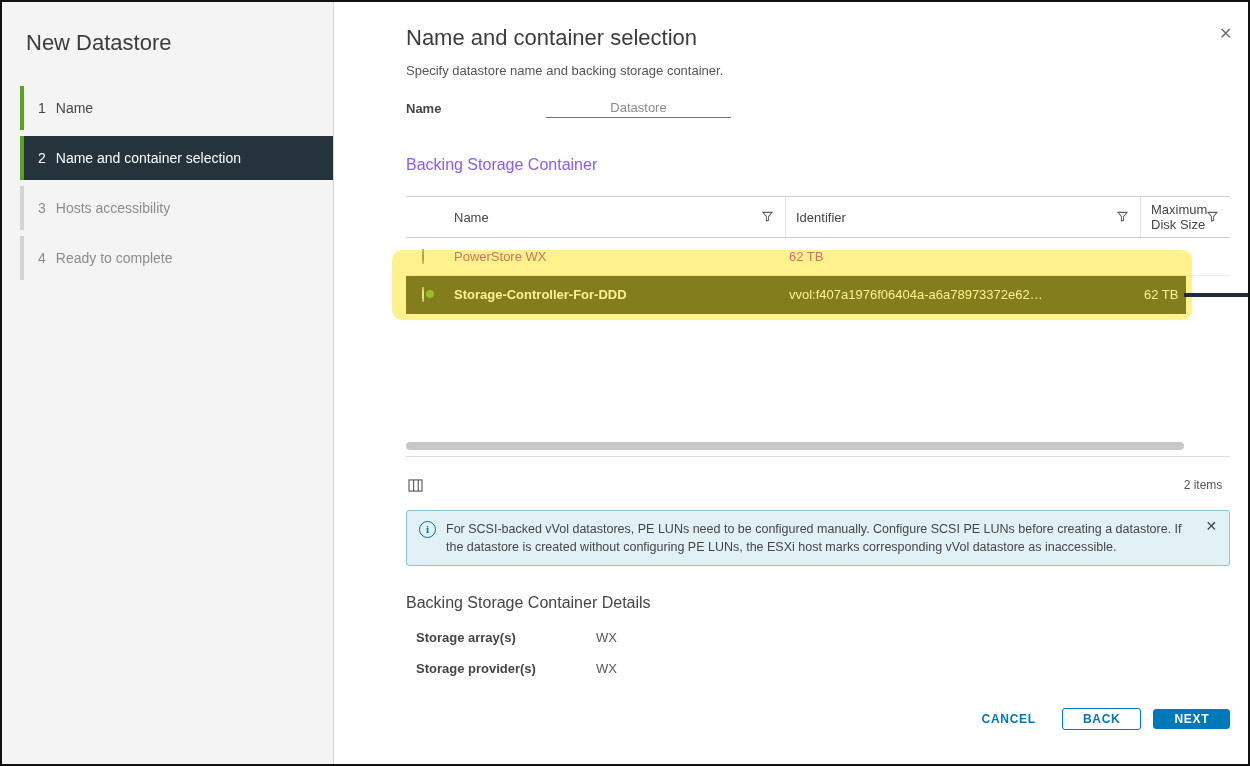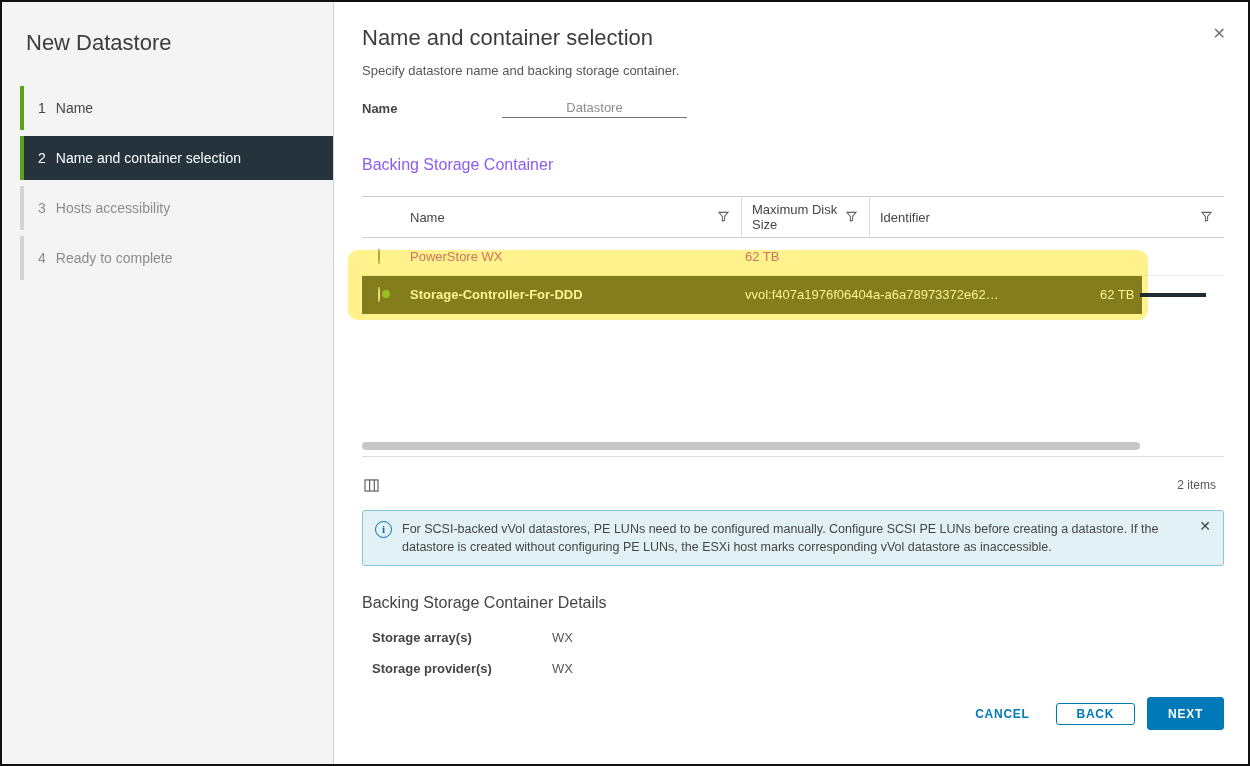--- a/index.html
+++ b/index.html
@@ -8,20 +8,21 @@
     background: #fff;
     color: #454545;
   }
   .frame {
     width: 1250px;
     height: 766px;
     border: 2px solid #111;
     display: flex;
     overflow: hidden;
     background: #fff;
+    gap: 44px;
   }
 
   
   .sidebar {
     width: 332px;
     background: #f4f4f4;
     border-right: 1px solid #d4d4d4;
     padding-top: 28px;
     flex-shrink: 0;
   }
@@ -219,21 +220,21 @@
   .btn { font-family: inherit; font-size: 12px; font-weight: 600; letter-spacing: 0.06em; cursor: pointer; }
   .btn-link { background: none; border: none; color: #0079b8; margin-right: 26px; }
   .btn-outline {
     background: #fff; color: #0079b8;
     border: 1px solid #0079b8; border-radius: 3px;
     height: 22px; padding: 0 20px; margin-right: 12px;
   }
   .btn-primary {
     background: #0079b8; color: #fff;
     border: 1px solid #0079b8; border-radius: 3px;
-    height: 33px; padding: 0 20px;
+    height: 20px; padding: 0 20px;
   }
 
   
   .marker-yellow {
     position: absolute;
     left: 14px; top: 248px;
     width: 800px; height: 70px;
     background: rgba(255, 224, 0, 0.45);
     border-radius: 10px;
     pointer-events: none;
@@ -292,30 +293,30 @@
       <div class="grid-header">
         <div class="hcell c-radio"></div>
         <div class="hcell c-name">
           <span>Name</span>
           <span class="filter-icon">
             <svg width="11" height="11" viewBox="0 0 12 12">
                 <path d="M1 1.5h10L7.2 6v4.2L4.8 11V6Z" fill="none" stroke="#454545" stroke-width="1.1"></path>
               </svg>
           </span>
         </div>
-        <div class="hcell c-size bordered">
-          <span>Maximum Disk Size</span>
+        <div class="hcell c-id bordered">
+          <span>Identifier</span>
           <span class="filter-icon">
             <svg width="11" height="11" viewBox="0 0 12 12">
                 <path d="M1 1.5h10L7.2 6v4.2L4.8 11V6Z" fill="none" stroke="#454545" stroke-width="1.1"></path>
               </svg>
           </span>
         </div>
-        <div class="hcell c-id bordered">
-          <span>Identifier</span>
+        <div class="hcell c-size bordered">
+          <span>Maximum Disk Size</span>
           <span class="filter-icon">
             <svg width="11" height="11" viewBox="0 0 12 12">
                 <path d="M1 1.5h10L7.2 6v4.2L4.8 11V6Z" fill="none" stroke="#454545" stroke-width="1.1"></path>
               </svg>
           </span>
         </div>
       </div>
 
       <div class="grid-row">
         <div class="cell c-radio">

